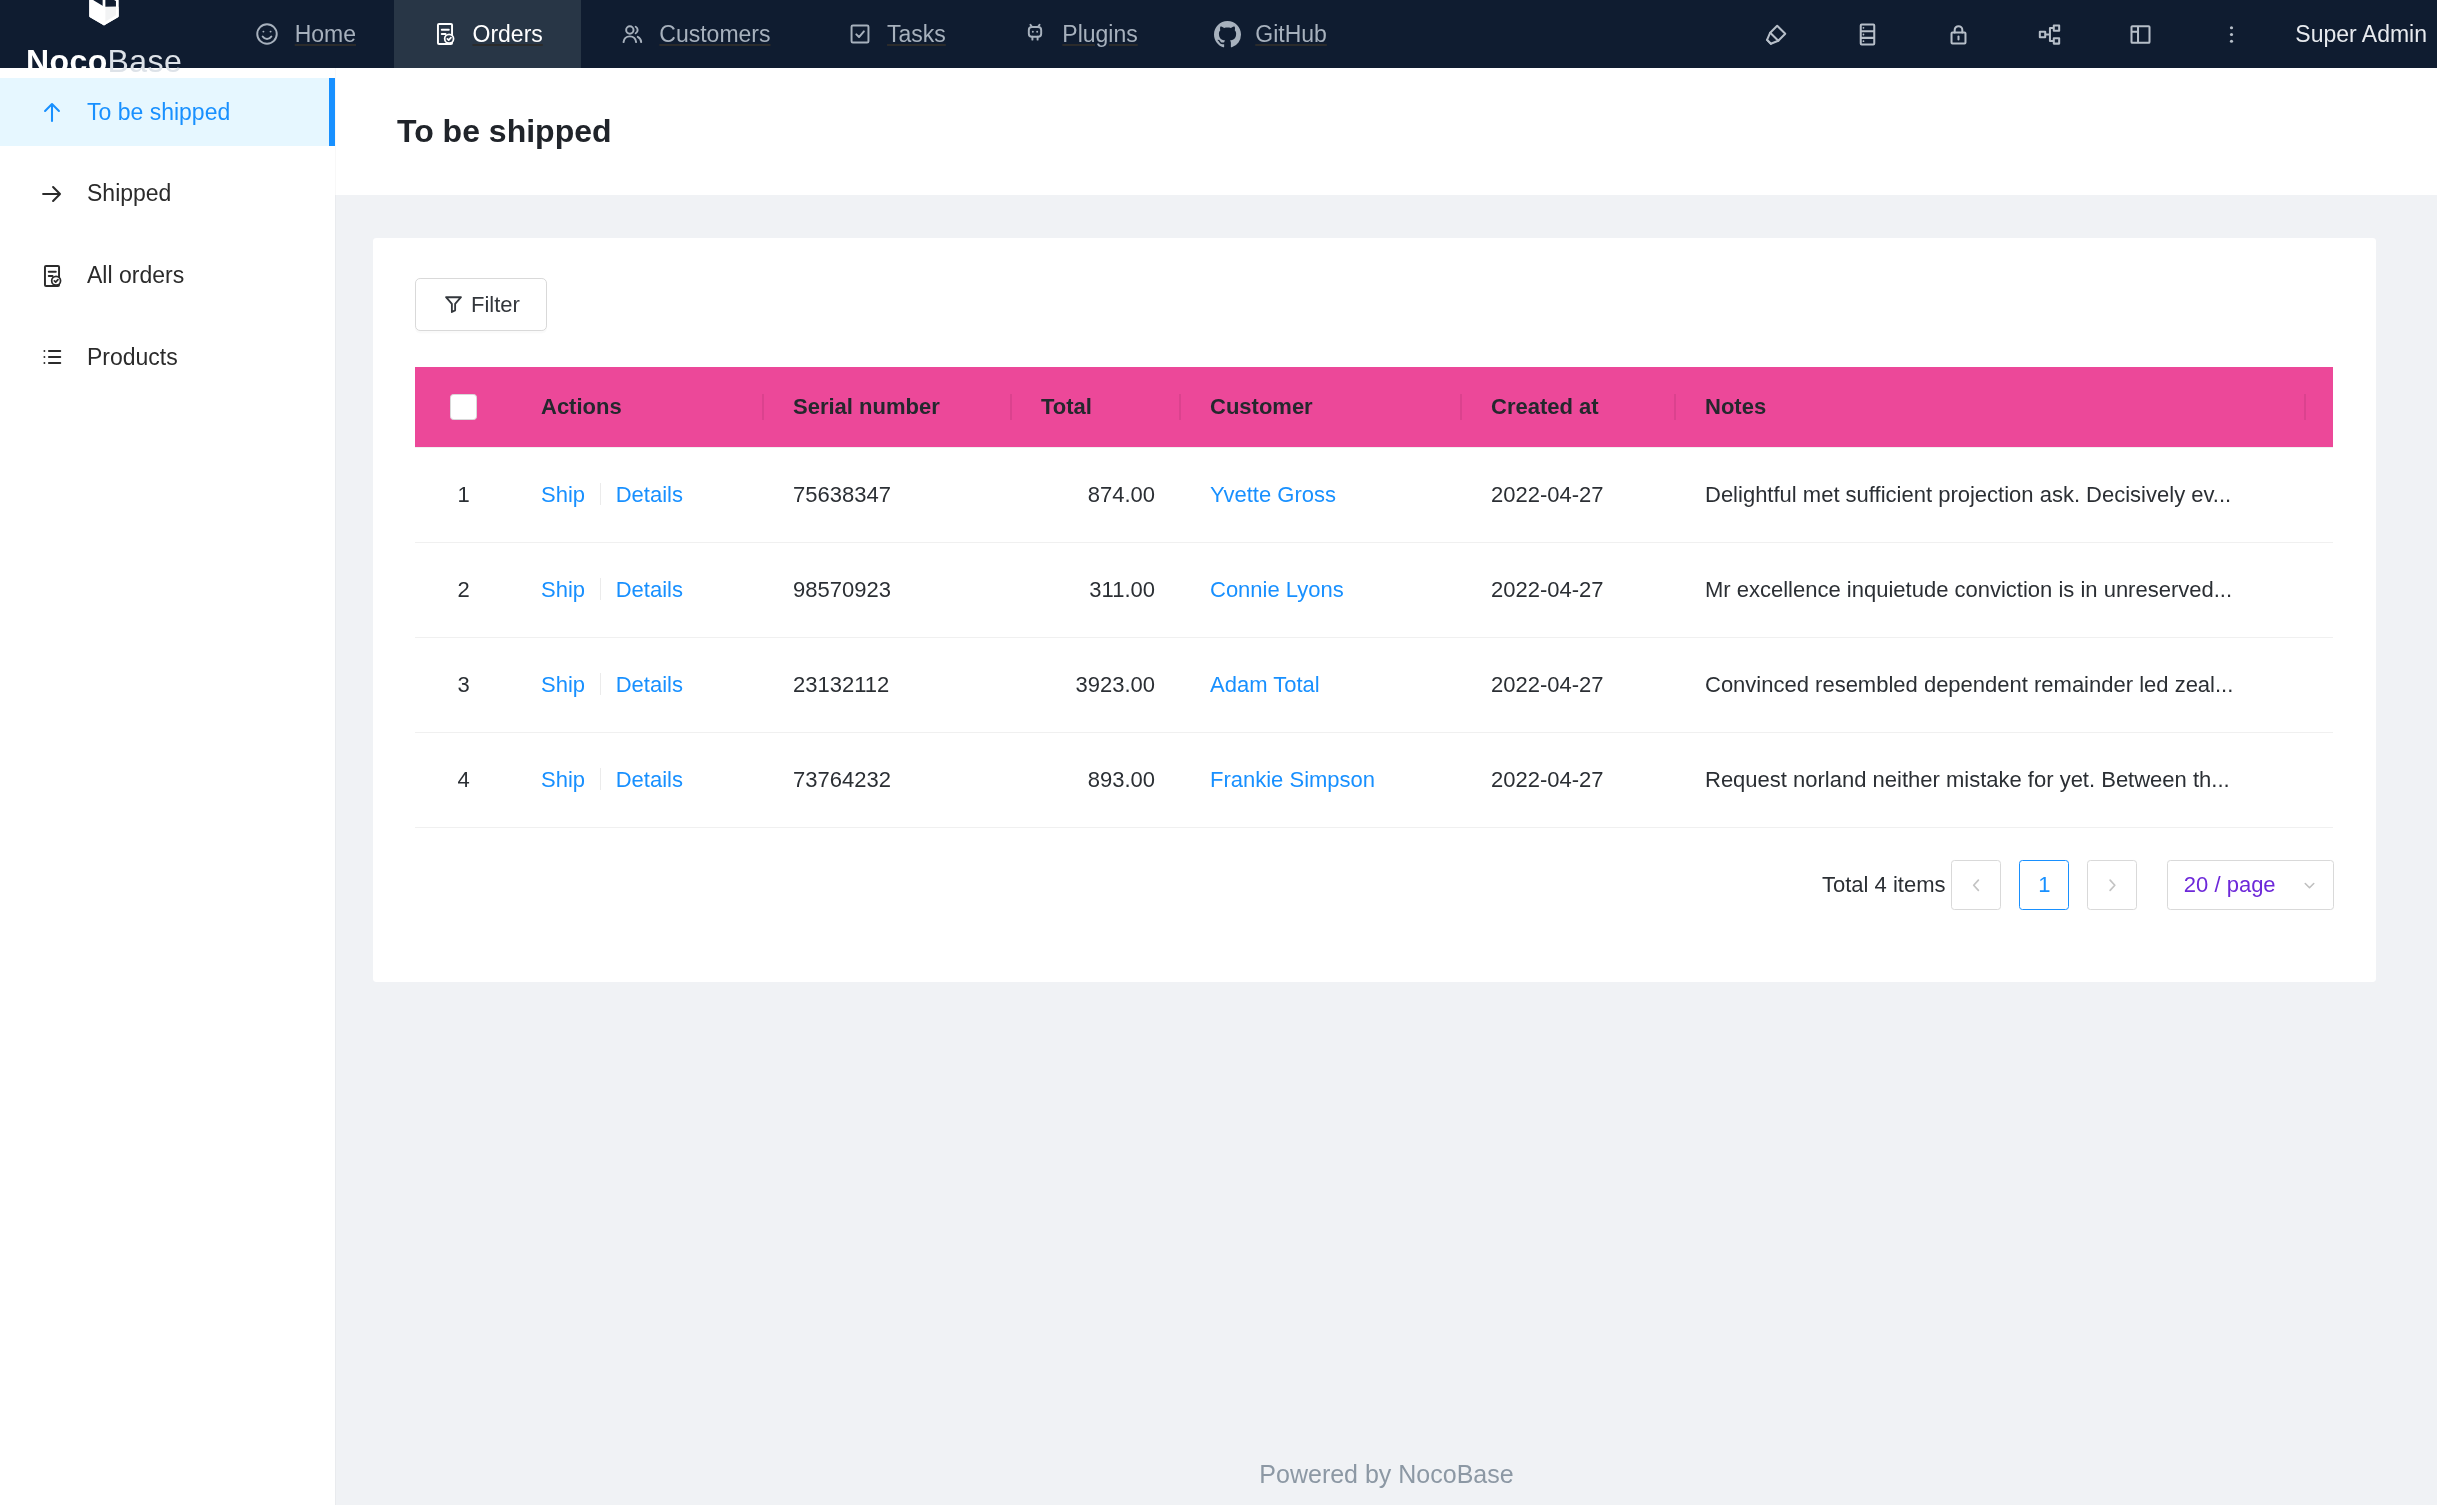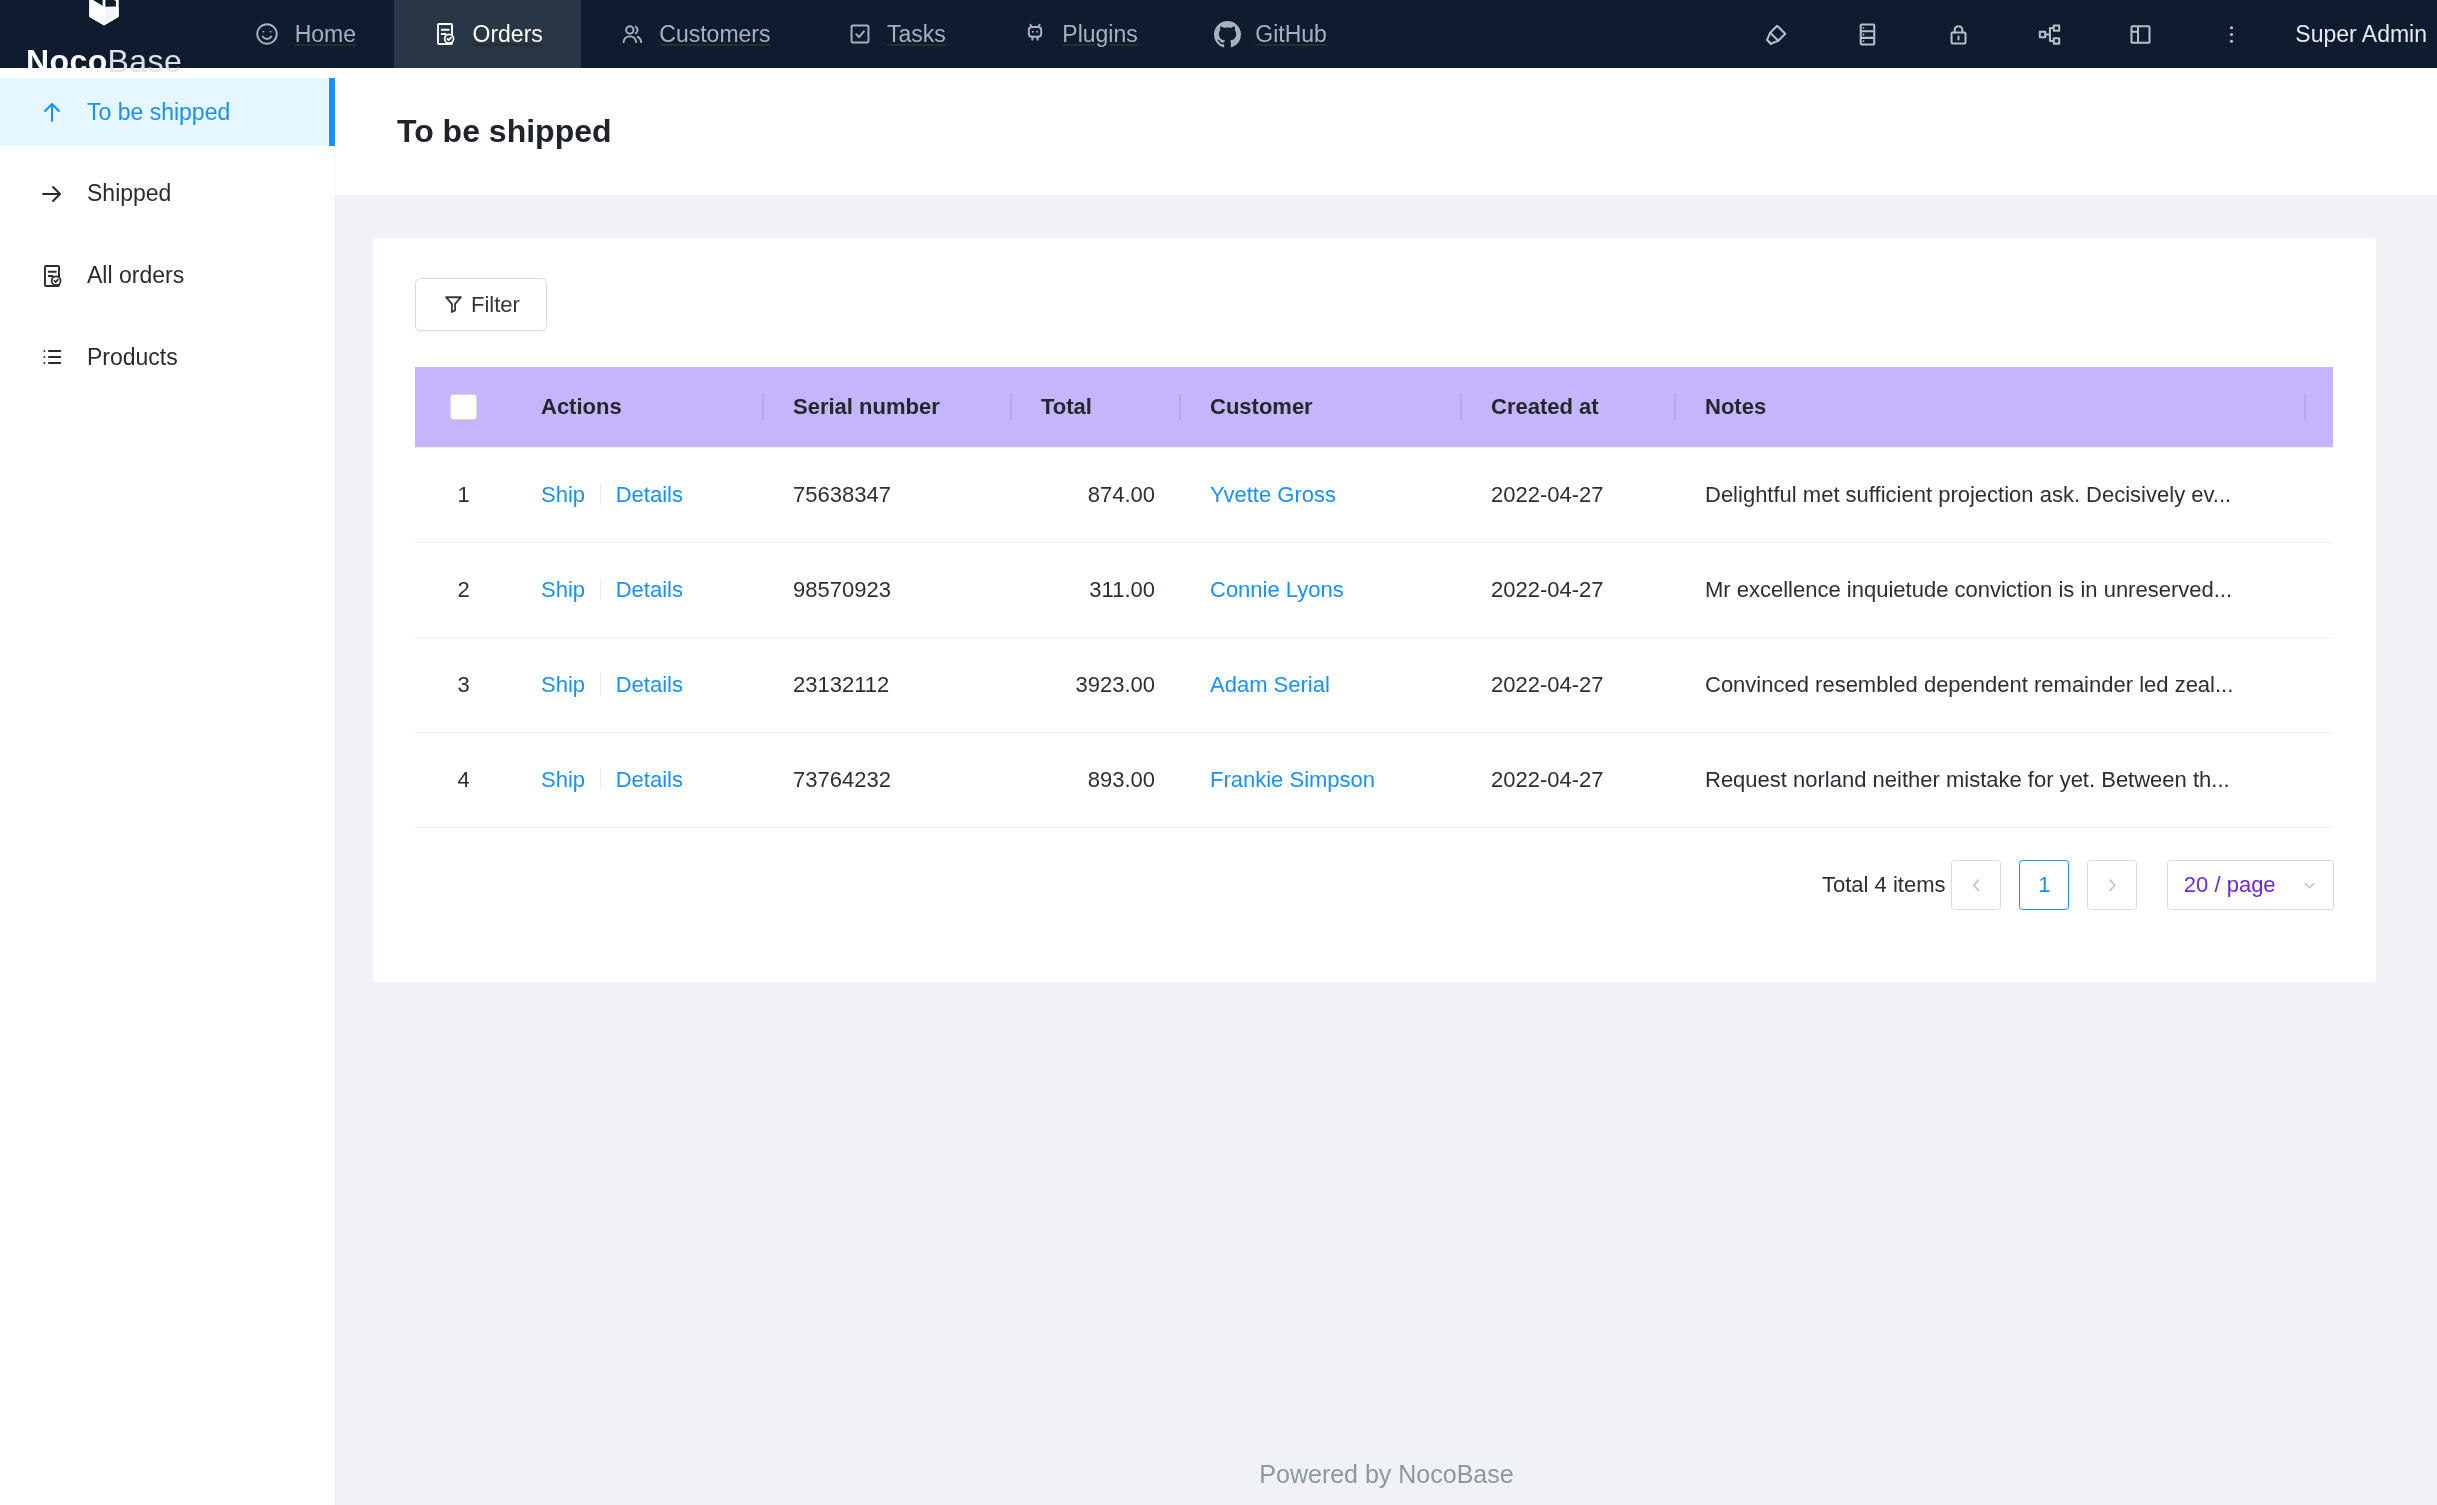--- a/index.html
+++ b/index.html
@@ -76,21 +76,21 @@
     display:inline-flex; align-items:center; gap:6px; height:53px; padding:0 26px;
     background:#fff; border:1.7px solid #d9d9d9; border-radius:5.1px;
     font-size:22px; color:#33373c; cursor:pointer;
     box-shadow:0 2.6px 0 rgba(0,0,0,0.02);
   }
   .filter-btn .ficon { color:#33373c; }
 
   
   table.grid { margin-top:36px; border-collapse:collapse; table-layout:fixed; width:1918px; }
   .grid th {
-    background:#c4b5fd; height:80px; font-size:22px; font-weight:600; color:#24282d;
+    background:#ec4899; height:80px; font-size:22px; font-weight:600; color:#24282d;
     text-align:left; padding:0 0 0 29px; position:relative;
     border-bottom:1.7px solid #f0f0f0;
   }
   .grid th.sep::after {
     content:""; position:absolute; right:0; top:50%; transform:translateY(-50%);
     width:1.7px; height:26px; background:rgba(0,0,0,0.07);
   }
   .grid th.col-index, .grid td.col-index { padding:0; text-align:center; }
   .grid td {
     height:95px; border-bottom:1.7px solid #f0f0f0;
@@ -387,21 +387,21 @@
           <td></td>
         </tr>
 
         <tr>
           <td class="col-index">3</td>
           <td>
             <a class="link">Ship</a><span class="action-divider"></span><a class="link">Details</a>
           </td>
           <td>23132112</td>
           <td class="col-total">3923.00</td>
-          <td><a class="link">Adam Serial</a></td>
+          <td><a class="link">Adam Total</a></td>
           <td>2022-04-27</td>
           <td>Convinced resembled dependent remainder led zeal...</td>
           <td></td>
         </tr>
 
         <tr>
           <td class="col-index">4</td>
           <td>
             <a class="link">Ship</a><span class="action-divider"></span><a class="link">Details</a>
           </td>

